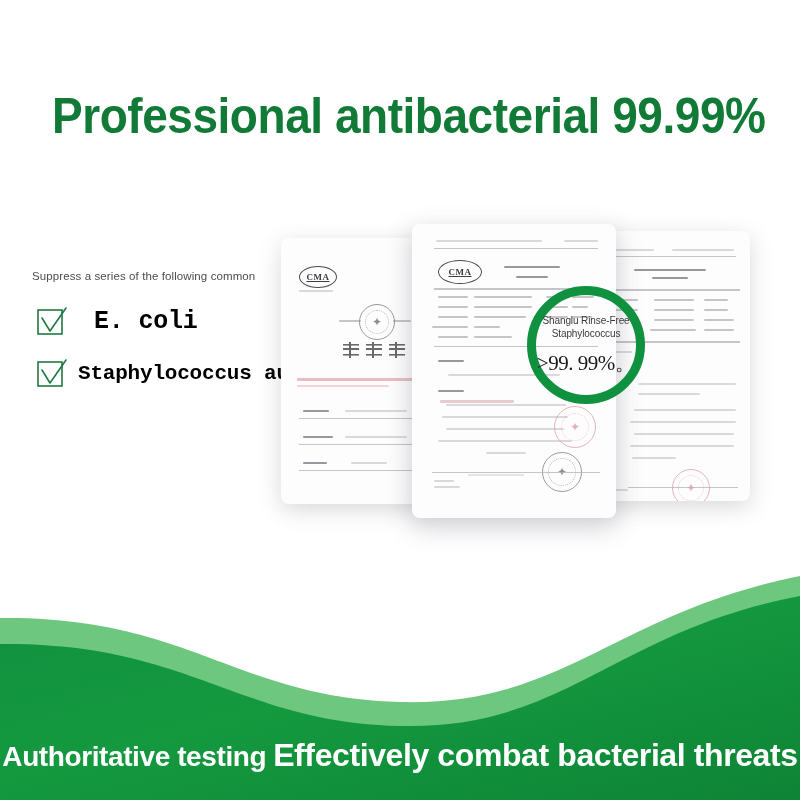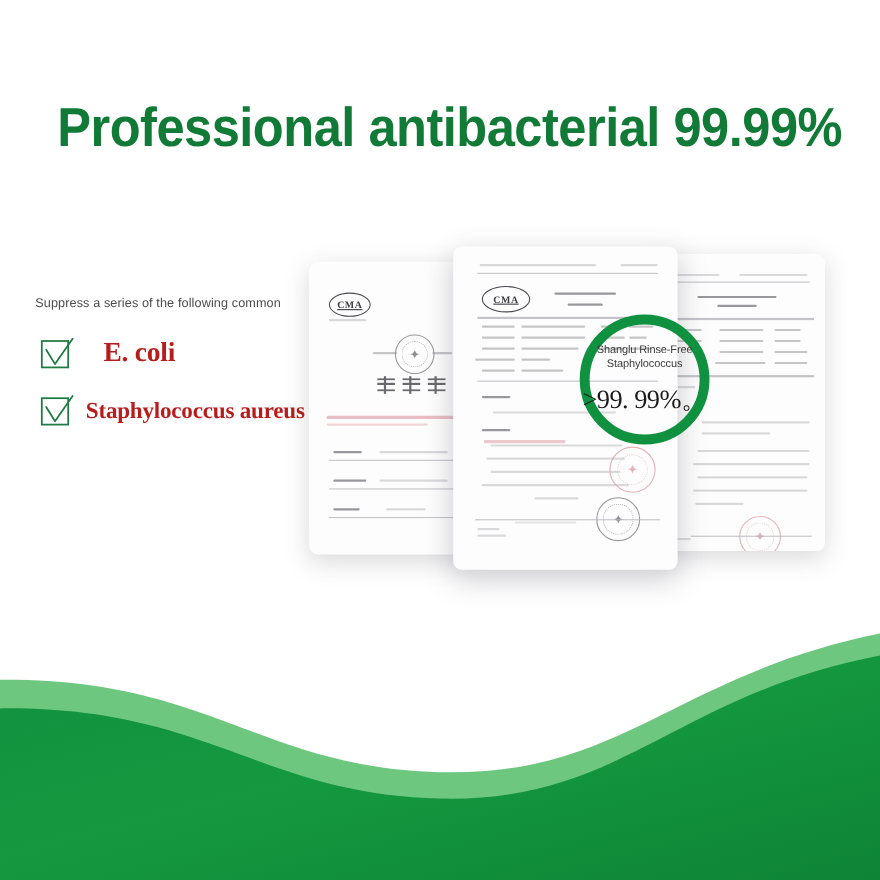--- a/index.html
+++ b/index.html
@@ -57,25 +57,25 @@
   .check-row.row-2 { margin-left: 4px; }
   .checkbox {
     width: 30px;
     height: 30px;
     flex: 0 0 30px;
     position: relative;
   }
   .checkbox svg { display: block; overflow: visible; }
   .check-label {
     font-size: 23px;
-    color: #b91c1c;
+    color: #000000;
     font-weight: 600;
     letter-spacing: -0.2px;
     white-space: nowrap;
-    font-family: Liberation Serif, serif;
+    font-family: Liberation Mono, monospace;
   }
   .row-1 .check-label { margin-left: 28px; font-size: 25px; }
   .row-2 .check-label { margin-left: 12px; font-size: 21px; }
 
   
   .docs {
     position: absolute;
     left: 0; top: 0;
     width: 800px; height: 620px;
     pointer-events: none;
@@ -210,21 +210,21 @@
   }
   .badge-sub {
     font-size: 10px;
     line-height: 13px;
     color: #3a3a3a;
     font-weight: 400;
     letter-spacing: -0.1px;
     font-family: "Liberation Sans Narrow", "Liberation Sans", sans-serif;
   }
   .badge-main {
-    font-size: 24px;
+    font-size: 21px;
     color: #1a1a1a;
     margin-top: 9px;
     letter-spacing: -0.5px;
     font-family: "Liberation Serif", serif;
     white-space: nowrap;
   }
 
   
   .wave {
     position: absolute;
@@ -424,14 +424,18 @@
         <stop offset="45%" stop-color="#14993F"></stop>
         <stop offset="100%" stop-color="#0E8436"></stop>
       </linearGradient>
     </defs>
 
     <path d="M0,48 C190,46 236,128 400,132 C566,136 612,44 800,6 L800,230 L0,230 Z" fill="#6DC77F"></path>
 
     <path d="M0,74 C190,72 236,152 400,156 C566,160 612,62 800,26 L800,230 L0,230 Z" fill="url(#gdark)"></path>
   </svg>
 
+  <div class="footer-text">
+    <span class="footer-a">Authoritative testing</span>
+    <span class="footer-b">Effectively combat bacterial threats</span>
+  </div>
 
 </div>
 
 </body></html>

